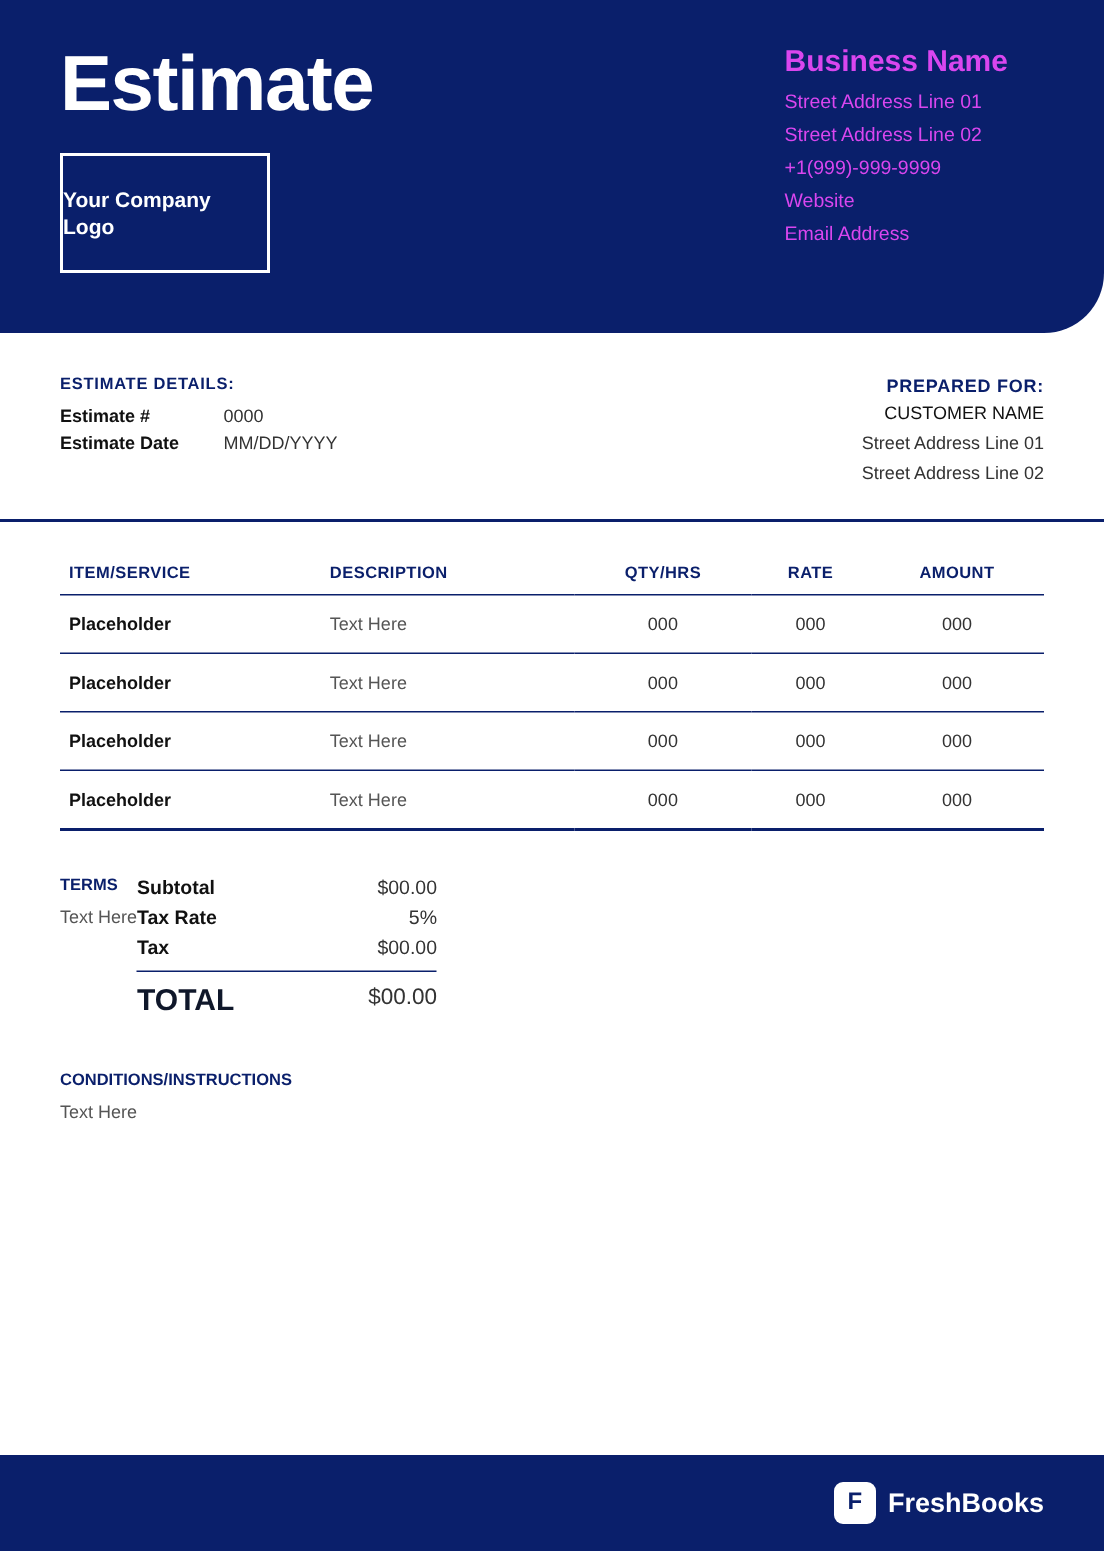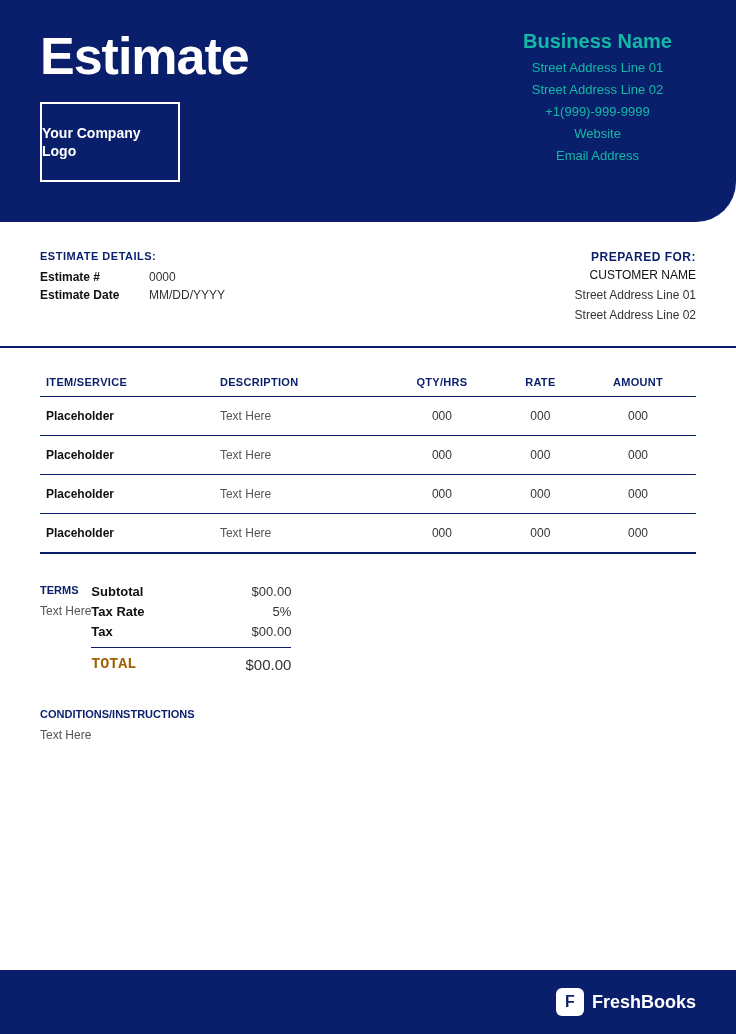--- a/index.html
+++ b/index.html
@@ -34,22 +34,22 @@
       height: 80px;
       display: flex;
       align-items: center;
       justify-content: center;
       color: #fff;
       font-size: 14px;
       font-weight: bold;
       line-height: 1.3;
     }
     .header-right {
-      text-align: center;
-      color: #14b8a6;
+      text-align: left;
+      color: #d946ef;
     }
     .header-right .business-name {
       font-size: 20px;
       font-weight: 900;
       margin-bottom: 4px;
     }
     .header-right .address-line {
       font-size: 13px;
       line-height: 1.7;
     }
@@ -187,23 +187,22 @@
     .totals-row .t-value {
       color: #333;
     }
     .totals-divider {
       border: none;
       border-top: 1.5px solid #0a1f6b;
       margin: 8px 0;
     }
     .totals-row.total-final .t-label {
       font-weight: 900;
-      font-size: 15px;
-      color: #a16207;
-      font-family: Liberation Mono, monospace;
+      font-size: 20px;
+      color: #0f172a;
     }
     .totals-row.total-final .t-value {
       font-size: 15px;
       color: #333;
     }
 
     
     .conditions-section {
       padding: 10px 40px 30px 40px;
     }

